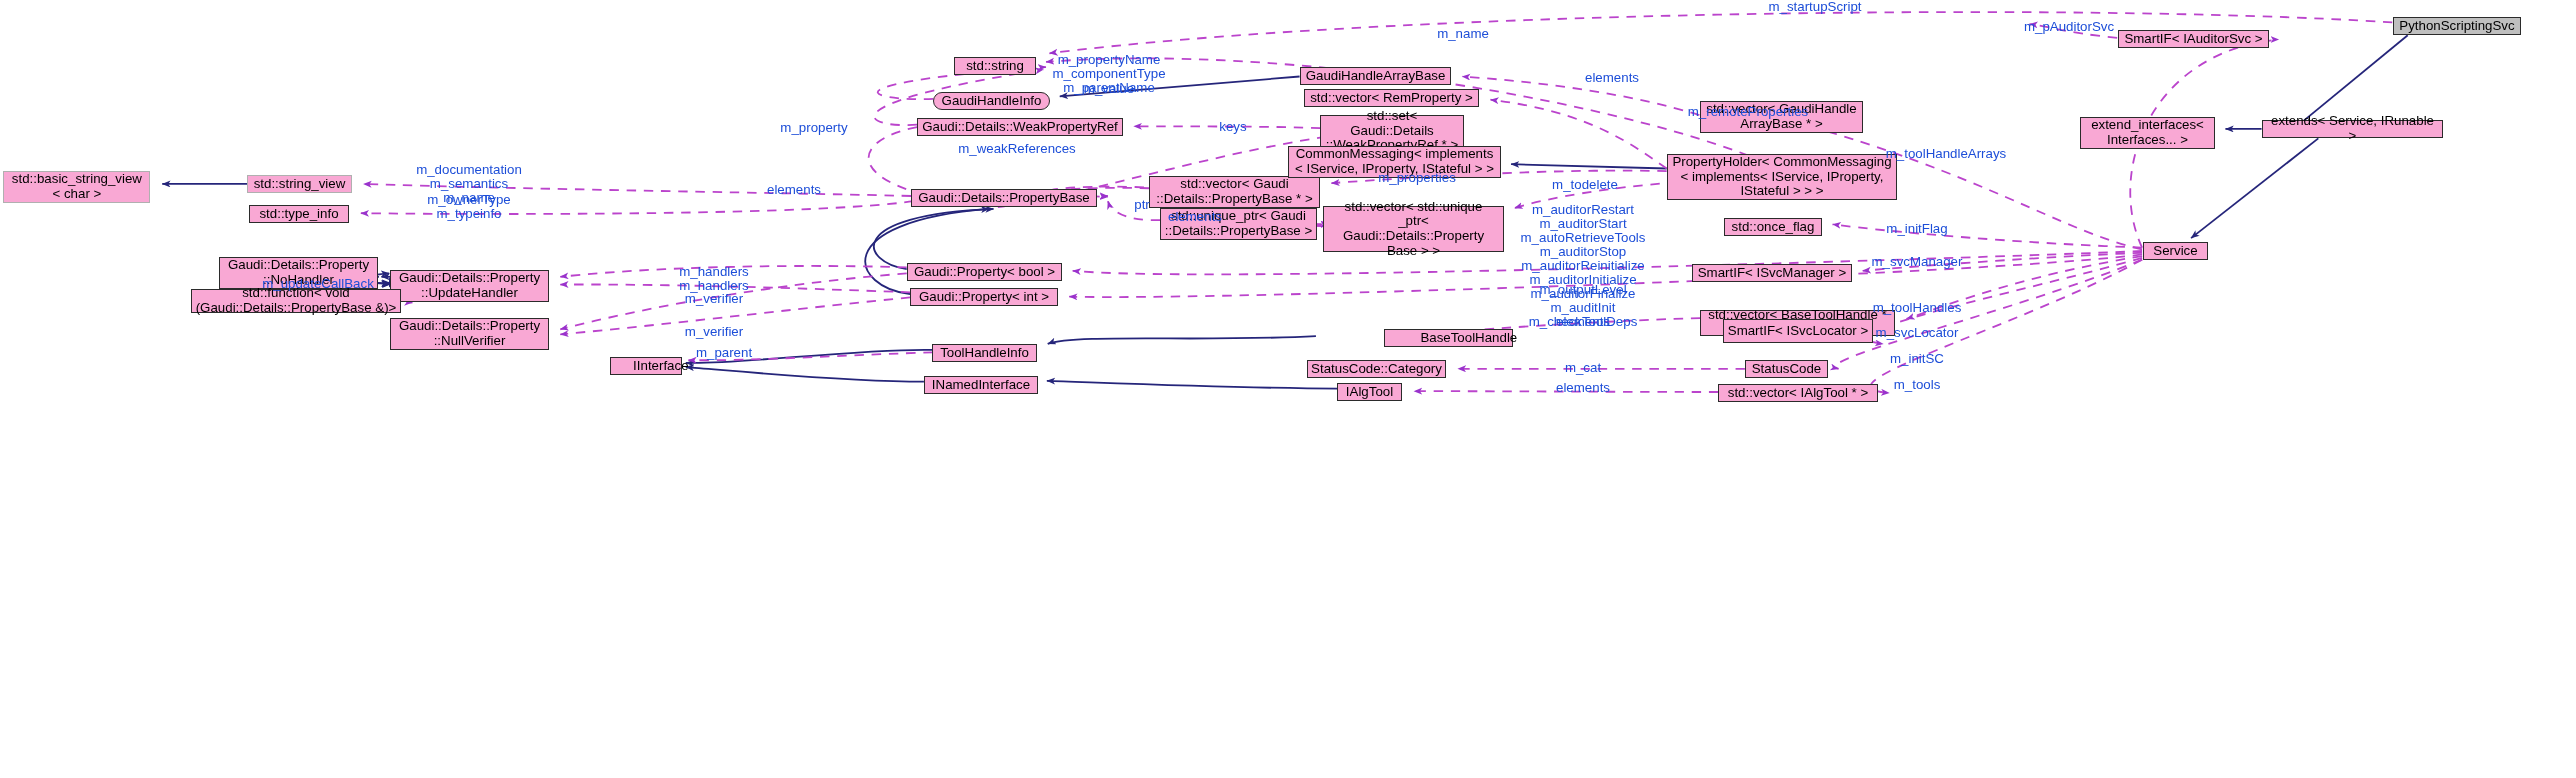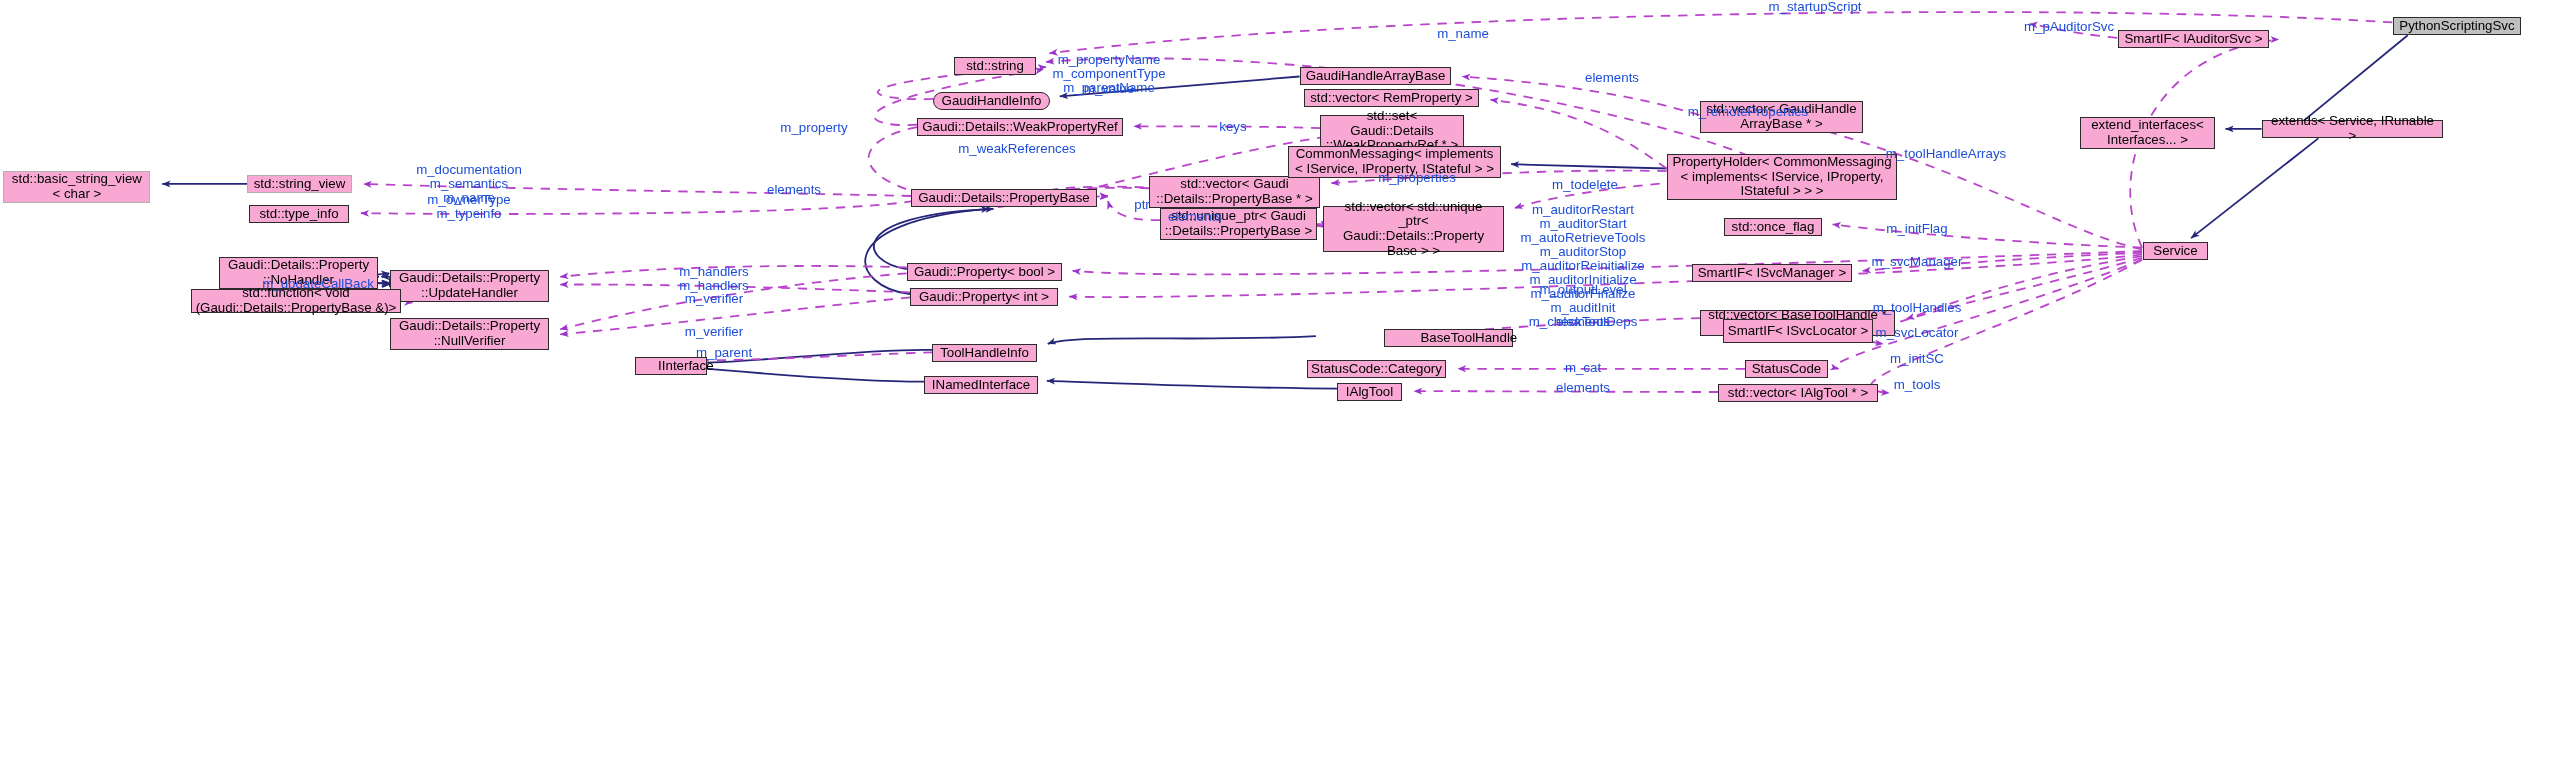--- a/index.html
+++ b/index.html
@@ -174,21 +174,21 @@
 ::NoHandler</div>
       <div class="node" style="left: 390px; top: 270px; width: 159px; height: 32px;">Gaudi::Details::Property
 ::UpdateHandler</div>
       <div class="node" style="left: 191px; top: 289px; width: 210px; height: 24px;">std::function&lt; void
 (Gaudi::Details::PropertyBase &amp;)&gt;</div>
       <div class="node" style="left: 390px; top: 318px; width: 159px; height: 32px;">Gaudi::Details::Property
 ::NullVerifier</div>
       <div class="node" style="left: 907px; top: 263px; width: 155px; height: 18px;">Gaudi::Property&lt; bool &gt;</div>
       <div class="node" style="left: 910px; top: 288px; width: 148px; height: 18px;">Gaudi::Property&lt; int &gt;</div>
       <div class="node" style="left: 932px; top: 344px; width: 105px; height: 18px;">ToolHandleInfo</div>
-      <div class="node" style="left: 635px; top: 357px; width: 72px; height: 18px; padding-left: 33px;">IInterface</div>
+      <div class="node" style="left: 610px; top: 357px; width: 72px; height: 18px; padding-left: 33px;">IInterface</div>
       <div class="node" style="left: 924px; top: 376px; width: 114px; height: 18px;">INamedInterface</div>
       <div class="node" style="left: 1384px; top: 329px; width: 129px; height: 18px; padding-left: 44px;">BaseToolHandle</div>
       <div class="node" style="left: 1307px; top: 360px; width: 139px; height: 18px;">StatusCode::Category</div>
       <div class="node" style="left: 1337px; top: 383px; width: 65px; height: 18px;">IAlgTool</div>
       <div class="node" style="left: 1700px; top: 310px; width: 195px; height: 26px;">std::vector&lt; BaseToolHandle * &gt;</div>
       <div class="node" style="left: 1723px; top: 319px; width: 150px; height: 24px;">SmartIF&lt; ISvcLocator &gt;</div>
       <div class="node" style="left: 1745px; top: 360px; width: 83px; height: 18px;">StatusCode</div>
       <div class="node" style="left: 1718px; top: 384px; width: 160px; height: 18px;">std::vector&lt; IAlgTool * &gt;</div>
     </div>
   <div id="label-layer">

